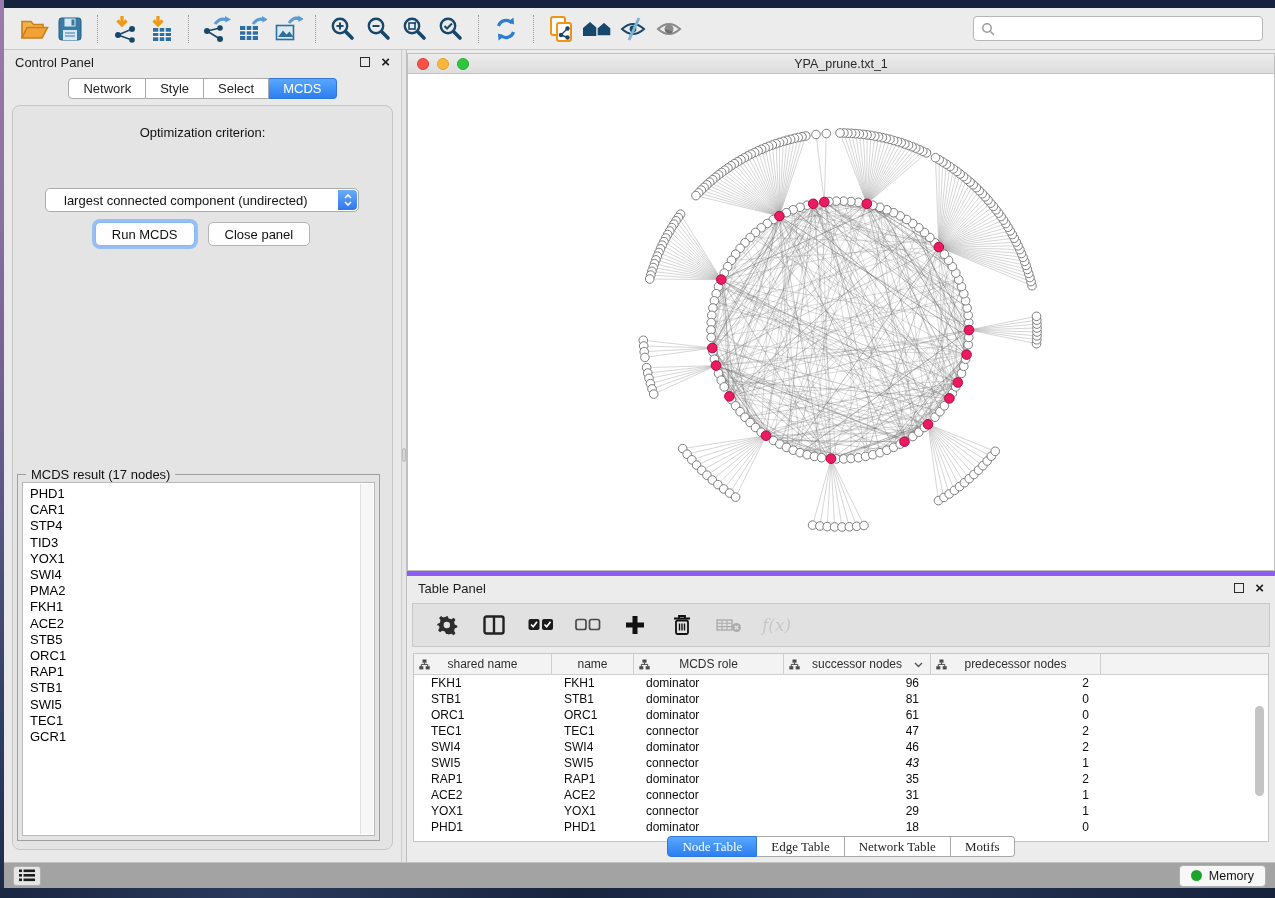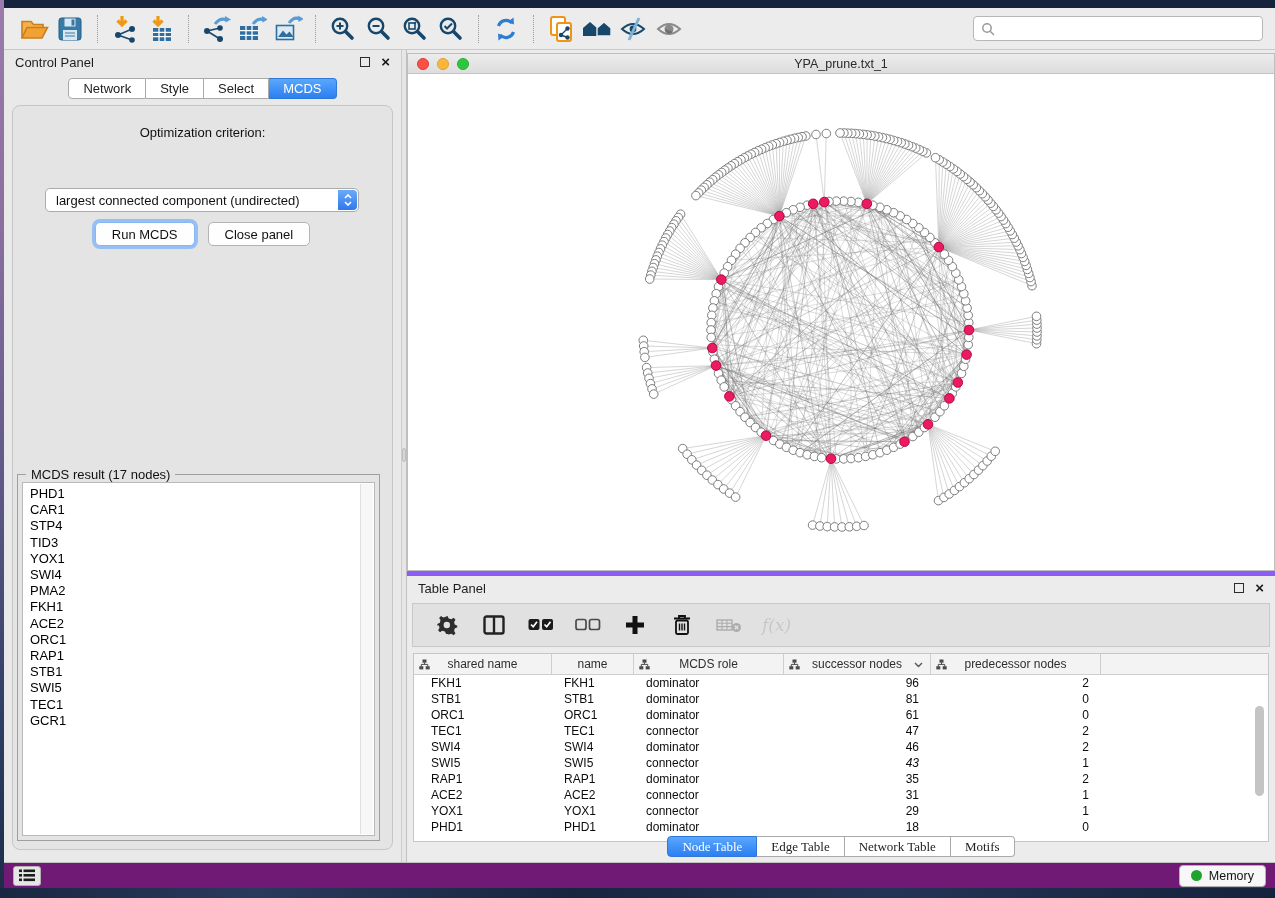--- a/index.html
+++ b/index.html
@@ -44,21 +44,21 @@
     border-left:none; font-size:13px; color:#222; cursor:pointer; }
   .tab:first-child { border-left:1px solid #a9a9a9; border-radius:4px 0 0 4px; }
   .tab:last-child { border-radius:0 4px 4px 0; }
   .tab.selected { background:linear-gradient(#5aa7fc,#2b7ff2); color:#fff; border-color:#2f78d8; }
 
   .cp-box { position:absolute; left:8px; right:8px; top:55px; bottom:12px; background:#e4e4e4;
     border:1px solid #c6c6c6; border-radius:8px; }
   .opt-label { text-align:center; margin-top:19px; font-size:13px; color:#111; }
   .dropdown { position:absolute; left:32px; width:314px; top:82px; height:24px; background:#fff;
     border:1px solid #ababab; border-radius:5px; display:flex; align-items:center;
-    padding-left:10px; font-size:13px; color:#111; cursor:pointer; }
+    padding-left:18px; font-size:13px; color:#111; cursor:pointer; }
   .dd-spin { position:absolute; right:1px; top:1px; bottom:1px; width:19px; border-radius:0 4px 4px 0;
     background:linear-gradient(#6cabf9,#2f77ef); display:flex; flex-direction:column;
     align-items:center; justify-content:center; gap:2px; }
   .btn-row { position:absolute; top:116px; left:0; right:0; display:flex; justify-content:center; gap:13px; }
   .btn { height:24px; padding:0 16px; background:#fefefe; border:1px solid #b4b4b4; border-radius:5px;
     font-size:13px; color:#111; cursor:pointer; }
   .btn.focusring { box-shadow:0 0 0 3px rgba(110,170,250,.65); border-color:#85b7f7; }
 
   .mcds-group { position:absolute; left:4px; right:12px; top:368px; bottom:8px;
     border:1px solid #9f9f9f; background:#e4e4e4; padding:7px 4px 4px 4px; }
@@ -97,21 +97,21 @@
   .th.filler { flex:1; border-right:none; }
   .tr { display:flex; height:16px; }
   .td { flex:0 0 auto; font-size:12px; color:#0c0c0c; line-height:16px; white-space:nowrap; overflow:hidden; }
   .td.l { padding-left:12px; } .td.l1 { padding-left:17px; }
   .td.r { text-align:right; padding-right:12px; }
   .tbl-thumb { position:absolute; right:4px; top:52px; width:9px; height:90px; background:#c4c4c4;
     border-radius:5px; }
   .tp-tabs { position:absolute; bottom:5px; left:0; right:0; display:flex; justify-content:center;font-family:Liberation Serif, serif; }
 
   
-  .status-bar { position:absolute; left:0; right:0; bottom:0; height:26px; background:#701a75;
+  .status-bar { position:absolute; left:0; right:0; bottom:0; height:26px; background:#a3a3a3;
     border-top:1px solid #c2c2c2; display:flex; align-items:center; padding:0 9px;
     justify-content:space-between; }
   .list-btn { width:28px; height:20px; border:1px solid #b1b1b1; background:#e6e6e6; border-radius:3px;
     display:flex; align-items:center; justify-content:center; cursor:pointer; }
   .memory-btn { height:22px; border:1px solid #b1b1b1; background:#f7f7f7; border-radius:4px;
     display:flex; align-items:center; gap:7px; padding:0 11px; font-size:12.5px; color:#111; cursor:pointer; }
   .mem-dot { width:11px; height:11px; border-radius:50%; }
 </style>
 </head>
 <body>
@@ -300,20 +300,21 @@
             <div class="mcds-track"></div>
           <div class="mcds-item">PHD1</div>
               <div class="mcds-item">CAR1</div>
               <div class="mcds-item">STP4</div>
               <div class="mcds-item">TID3</div>
               <div class="mcds-item">YOX1</div>
               <div class="mcds-item">SWI4</div>
               <div class="mcds-item">PMA2</div>
               <div class="mcds-item">FKH1</div>
               <div class="mcds-item">ACE2</div>
+              <div class="mcds-item">STB5</div>
               <div class="mcds-item">ORC1</div>
               <div class="mcds-item">RAP1</div>
               <div class="mcds-item">STB1</div>
               <div class="mcds-item">SWI5</div>
               <div class="mcds-item">TEC1</div>
               <div class="mcds-item">GCR1</div>
             </div>
         </div>
       </div>
     </div>

